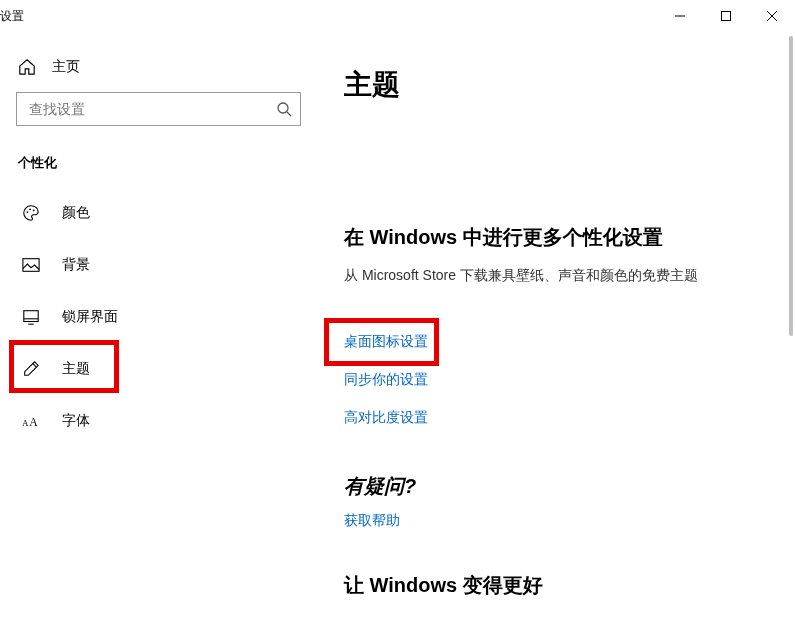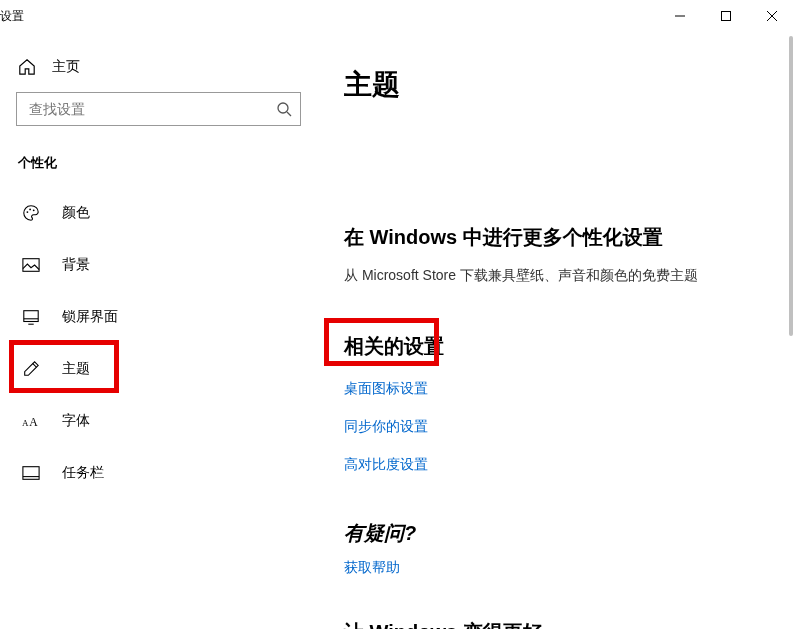--- a/index.html
+++ b/index.html
@@ -258,39 +258,31 @@
 
       <div class="nav-item">
         <svg class="icon" viewBox="0 0 20 20">
           <text x="0" y="15" font-size="10" font-family="serif" fill="currentColor">A</text>
           <text x="8" y="15" font-size="13" font-family="serif" fill="currentColor">A</text>
         </svg>
         <span>字体</span>
       </div>
 
 
-      <div class="nav-item">
-        <svg class="icon" viewBox="0 0 20 20">
-          <rect x="1" y="3" width="18" height="14" fill="none" stroke="currentColor" stroke-width="1.2"></rect>
-          <line x1="1" y1="14" x2="19" y2="14" stroke="currentColor" stroke-width="1.2"></line>
-        </svg>
-        <span>任务栏</span>
-      </div>
 
     </div>
 
     <div class="main">
       <div class="scrollbar"></div>
 
       <h1>主题</h1>
 
       <h2>在 Windows 中进行更多个性化设置</h2>
       <div class="subtext">从 Microsoft Store 下载兼具壁纸、声音和颜色的免费主题</div>
 
-      <div class="related-title">相关的设置</div>
 
       <a class="link">桌面图标设置</a>
       <a class="link">同步你的设置</a>
       <a class="link">高对比度设置</a>
 
       <div class="question-title">有疑问?</div>
       <a class="link">获取帮助</a>
 
       <div class="better-title">让 Windows 变得更好</div>
     </div>

